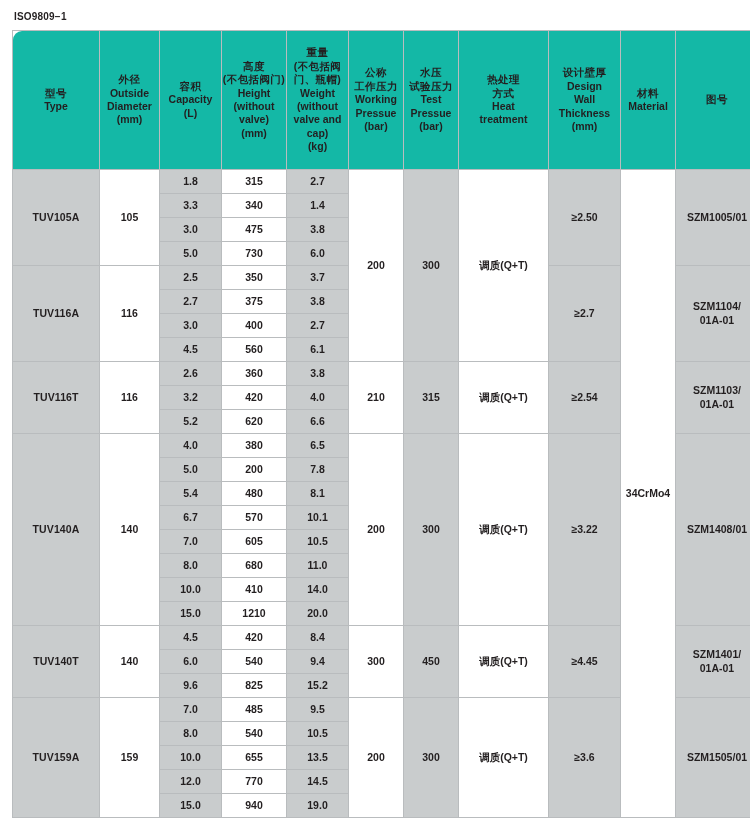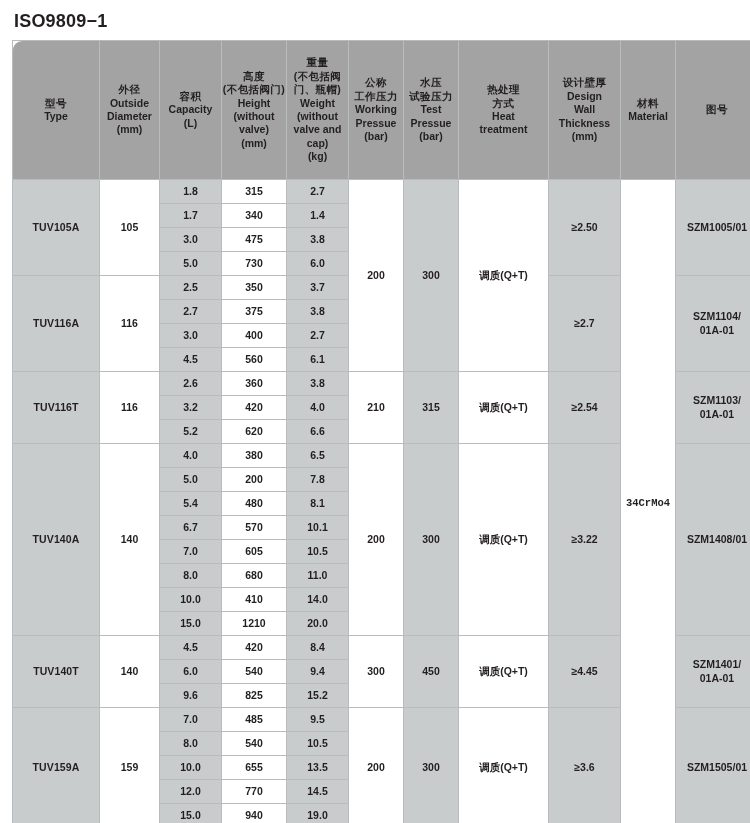--- a/index.html
+++ b/index.html
@@ -7,21 +7,21 @@
     padding: 0;
   }
   body {
     width: 750px;
     height: 823px;
     background: #ffffff;
     font-family: "Liberation Sans", "DejaVu Sans", sans-serif;
     overflow: hidden;
   }
   #page-title {
-    font-size: 18px;
+    font-size: 10px;
     font-weight: bold;
     color: #231f20;
     letter-spacing: 0.2px;
     margin: 11px 0 0 14px;
   }
   #spec-table-wrap {
     margin: 8px 12px 0 12px;
     width: 726px;
   }
   table.spec {
@@ -36,21 +36,21 @@
     vertical-align: middle;
     font-size: 10.5px;
     font-weight: bold;
     color: #231f20;
     border: 1px solid #b9bcbe;
     line-height: 1.28;
     word-break: break-word;
   }
   
   thead th {
-    background: #a3a3a3;
+    background: #14b8a6;
     color: #ffffff;
     border: 1px solid #e01b22;
     border-right-color: #f07a7d;
     font-size: 10px;
     padding: 4px 1px;
     height: 138px;
     line-height: 1.34;
   }
   thead th:first-child {
     border-top-left-radius: 9px;
@@ -65,21 +65,21 @@
   }
   thead th .en {
     display: block;
   }
   
   td.sh   { background: #c9cccd; }
   td.wh   { background: #ffffff; }
   tbody td { height: 23px; }
   td.grp-name { font-size: 11px; letter-spacing: 0.1px; }
   td.dwg { font-size: 10.5px; line-height: 1.35; }
-  td.mat { font-size: 11px; font-family: Liberation Mono, monospace; }
+  td.mat { font-size: 11px; }
 </style>
 </head>
 <body>
 
 <div id="page-title">ISO9809−1</div>
 
 <div id="spec-table-wrap">
   <table class="spec">
     <colgroup id="spec-colgroup">
         <col style="width: 87px;">
@@ -149,21 +149,21 @@
           <td class="wh">315</td>
           <td class="sh">2.7</td>
           <td class="wh" rowspan="8">200</td>
           <td class="sh" rowspan="8">300</td>
           <td class="wh" rowspan="8">调质(Q+T)</td>
           <td class="sh" rowspan="4">≥2.50</td>
           <td class="wh mat" rowspan="27">34CrMo4</td>
           <td class="sh dwg" rowspan="4">SZM1005/01</td>
         </tr>
         <tr>
-          <td class="sh">1.7</td>
+          <td class="sh">3.3</td>
           <td class="wh">340</td>
           <td class="sh">1.4</td>
         </tr>
         <tr>
           <td class="sh">3.0</td>
           <td class="wh">475</td>
           <td class="sh">3.8</td>
         </tr>
         <tr>
           <td class="sh">5.0</td>

